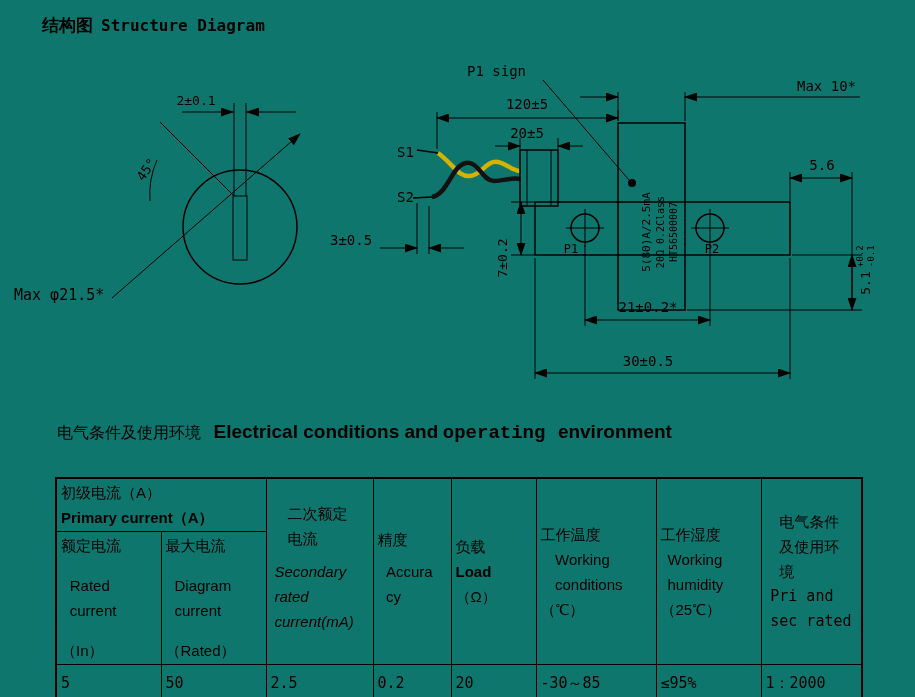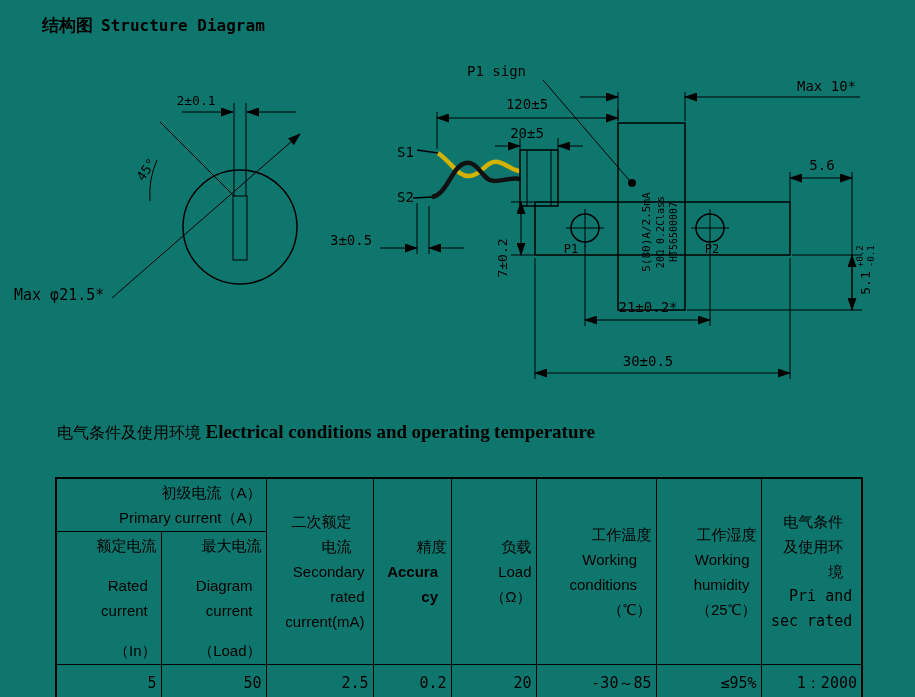--- a/index.html
+++ b/index.html
@@ -4,33 +4,33 @@
 <style>
   html,body{margin:0;padding:0;background:#fff;}
   .page{position:relative;width:915px;height:697px;background:#0f766e;color:#000;
         font-family:"Liberation Sans",sans-serif;overflow:hidden;padding-left:44px;}
   .title1{position:absolute;left:42px;top:14px;display:flex;gap:8px;align-items:baseline;}
   .t1-cn{font-size:17px;font-weight:700;font-family:"DejaVu Sans",sans-serif;}
   .t1-en{font-size:16px;font-weight:700;font-family:"DejaVu Sans Mono",monospace;}
   .diagram{position:absolute;left:0;top:0;}
   .title2{position:absolute;left:57px;top:421px;white-space:nowrap;}
   .t2-cn{font-size:16px;font-weight:400;font-family:"DejaVu Sans",sans-serif;margin-top:40px;}
-  .t2-en{font-size:19px;font-weight:700;font-family:Liberation Serif, serif;}
-  .t2-mono{font-size:19px;font-family:Liberation Serif, serif;font-weight:700;}
+  .t2-en{font-size:19px;font-weight:700;font-family:Liberation Sans, sans-serif;margin-left:8px;}
+  .t2-mono{font-size:19px;font-family:Liberation Mono, monospace;font-weight:700;}
   table.spec{position:absolute;left:55px;top:477px;width:806px;border-collapse:collapse;
         table-layout:fixed;border:2px solid #000;}
-  table.spec td{border:1px solid #000;text-align:right;vertical-align:middle;
+  table.spec td{border:1px solid #000;text-align:left;vertical-align:middle;
         padding:1px 4px;font-size:15px;line-height:25px;}
   tr.hrow1{height:52px;} tr.hrow2{height:105px;} tr.vrow{height:38px;}
-  .b{font-weight:400;}
+  .b{font-weight:700;}
   .mono{font-family:"DejaVu Sans Mono",monospace;}
   .w78{max-width:78px;margin:15px auto;}
   .w64{max-width:64px;margin:0 auto;}
-  .w90{max-width:90px;margin:0 auto;}
-  .w52{max-width:52px;margin:0 auto;overflow-wrap:anywhere;font-weight:bold;}
+  .w90{max-width:90px;margin:8px auto;font-style:italic;}
+  .w52{max-width:52px;margin:7px auto;overflow-wrap:anywhere;}
   .w82{max-width:82px;margin:0 auto;}
   .val{font-family:"DejaVu Sans Mono",monospace;}
 </style>
 </head>
 <body>
 
 <div class="page">
 
   <div class="title1">
     <span class="t1-cn">结构图</span>
@@ -140,21 +140,21 @@
       <text x="650" y="232" text-anchor="middle" transform="rotate(-90,650,232)" font-size="11">5(80)A/2.5mA</text>
       <text x="664" y="232" text-anchor="middle" transform="rotate(-90,664,232)" font-size="10">20Ω 0.2Class</text>
       <text x="677" y="232" text-anchor="middle" transform="rotate(-90,677,232)" font-size="10">HT56500007</text>
     </g>
   </svg>
 
   <div class="title2">
     <span class="t2-cn">电气条件及使用环境</span>
     <span class="t2-en">Electrical conditions and</span>
     <span class="t2-mono">operating</span>
-    <span class="t2-en">temperature</span>
+    <span class="t2-en">environment</span>
   </div>
 
   <table class="spec">
     <colgroup>
       <col style="width:105px">
         <col style="width:105px">
         <col style="width:107px">
         <col style="width:78px">
       <col style="width:85px">
         <col style="width:120px">
@@ -197,21 +197,21 @@
     </tr>
     <tr class="hrow2">
       <td>
         <div>额定电流</div>
         <div class="w78">Rated current</div>
         <div>（In）</div>
       </td>
       <td>
         <div>最大电流</div>
         <div class="w78">Diagram current</div>
-        <div>（Load）</div>
+        <div>（Rated）</div>
       </td>
     </tr>
     <tr class="vrow">
       <td class="val">5</td>
       <td class="val">50</td>
       <td class="val">2.5</td>
       <td class="val">0.2</td>
       <td class="val">20</td>
       <td class="val">-30～85</td>
       <td class="val">≤95%</td>

